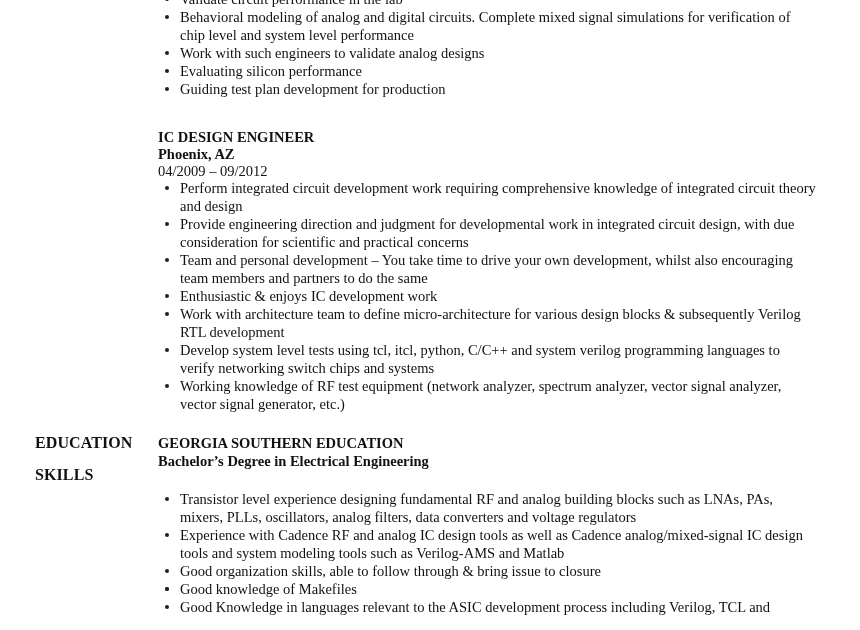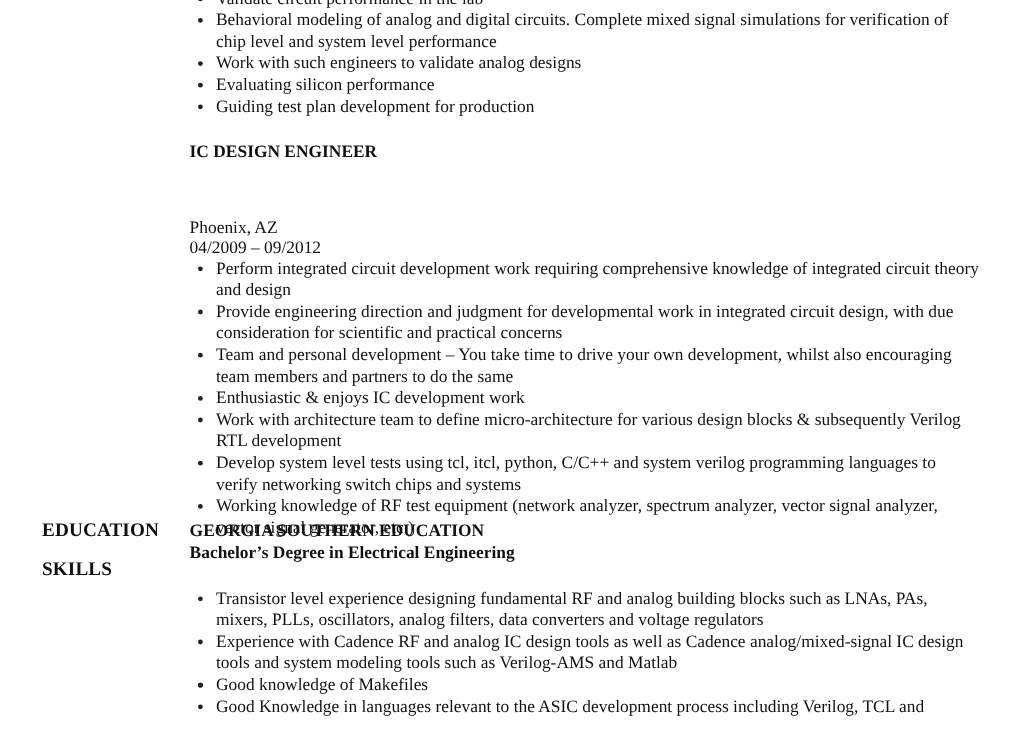--- a/index.html
+++ b/index.html
@@ -16,41 +16,41 @@
   .content { position: absolute; left: 158px; width: 660px; }
   .bullets { list-style: none; margin: 0; padding: 0; }
   .bullets li {
     position: relative; padding-left: 22px; line-height: 18px; margin: 0;
   }
   .bullets li .dot {
     position: absolute; left: 7px; top: 7px; width: 4px; height: 4px;
     background: #222; border-radius: 50%;
   }
   .job-title { font-weight: bold; line-height: 18px; }
-  .job-loc { font-weight: normal; line-height: 17px; margin-top: 46px; }
+  .job-loc { font-weight: bold; line-height: 17px; }
   .job-date { line-height: 16px; }
   .edu-school { font-weight: bold; line-height: 18px; }
   .edu-degree { font-weight: bold; line-height: 18px; }
 </style>
 </head>
 <body>
 
 <div class="page">
 
   <div class="content" style="top:0px;">
     <ul class="bullets">
       <li><span class="dot"></span><span>Validate circuit performance in the lab</span></li>
       <li><span class="dot"></span><span>Behavioral modeling of analog and digital circuits. Complete mixed signal simulations for verification of chip level and system level performance</span></li>
       <li><span class="dot"></span><span>Work with such engineers to validate analog designs</span></li>
       <li><span class="dot"></span><span>Evaluating silicon performance</span></li>
       <li><span class="dot"></span><span>Guiding test plan development for production</span></li>
     </ul>
   </div>
 
-  <div class="content" style="top:128px;">
+  <div class="content" style="top:138px;">
     <div class="job-title">IC DESIGN ENGINEER</div>
     <div class="job-loc">Phoenix, AZ</div>
     <div class="job-date">04/2009 – 09/2012</div>
     <ul class="bullets">
       <li><span class="dot"></span><span>Perform integrated circuit development work requiring comprehensive knowledge of integrated circuit theory and design</span></li>
       <li><span class="dot"></span><span>Provide engineering direction and judgment for developmental work in integrated circuit design, with due consideration for scientific and practical concerns</span></li>
       <li><span class="dot"></span><span>Team and personal development – You take time to drive your own development, whilst also encouraging team members and partners to do the same</span></li>
       <li><span class="dot"></span><span>Enthusiastic &amp; enjoys IC development work</span></li>
       <li><span class="dot"></span><span>Work with architecture team to define micro-architecture for various design blocks &amp; subsequently Verilog RTL development</span></li>
       <li><span class="dot"></span><span>Develop system level tests using tcl, itcl, python, C/C++ and system verilog programming languages to verify networking switch chips and systems</span></li>
@@ -62,20 +62,20 @@
   <div class="content" style="top:444px;">
     <div class="edu-school">GEORGIA SOUTHERN EDUCATION</div>
     <div class="edu-degree">Bachelor’s Degree in Electrical Engineering</div>
   </div>
 
   <div class="section-label" style="top:476px;">SKILLS</div>
   <div class="content" style="top:500px;">
     <ul class="bullets">
       <li><span class="dot"></span><span>Transistor level experience designing fundamental RF and analog building blocks such as LNAs, PAs, mixers, PLLs, oscillators, analog filters, data converters and voltage regulators</span></li>
       <li><span class="dot"></span><span>Experience with Cadence RF and analog IC design tools as well as Cadence analog/mixed-signal IC design tools and system modeling tools such as Verilog-AMS and Matlab</span></li>
-      <li><span class="dot"></span></li>
+      <li><span class="dot"></span><span>Good organization skills, able to follow through &amp; bring issue to closure</span></li>
       <li><span class="dot"></span></li>
       <li><span class="dot"></span><span>Good knowledge of Makefiles</span></li>
       <li><span class="dot"></span><span>Good Knowledge in languages relevant to the ASIC development process including Verilog, TCL and</span></li>
     </ul>
   </div>
 
 </div>
 
 </body></html>

